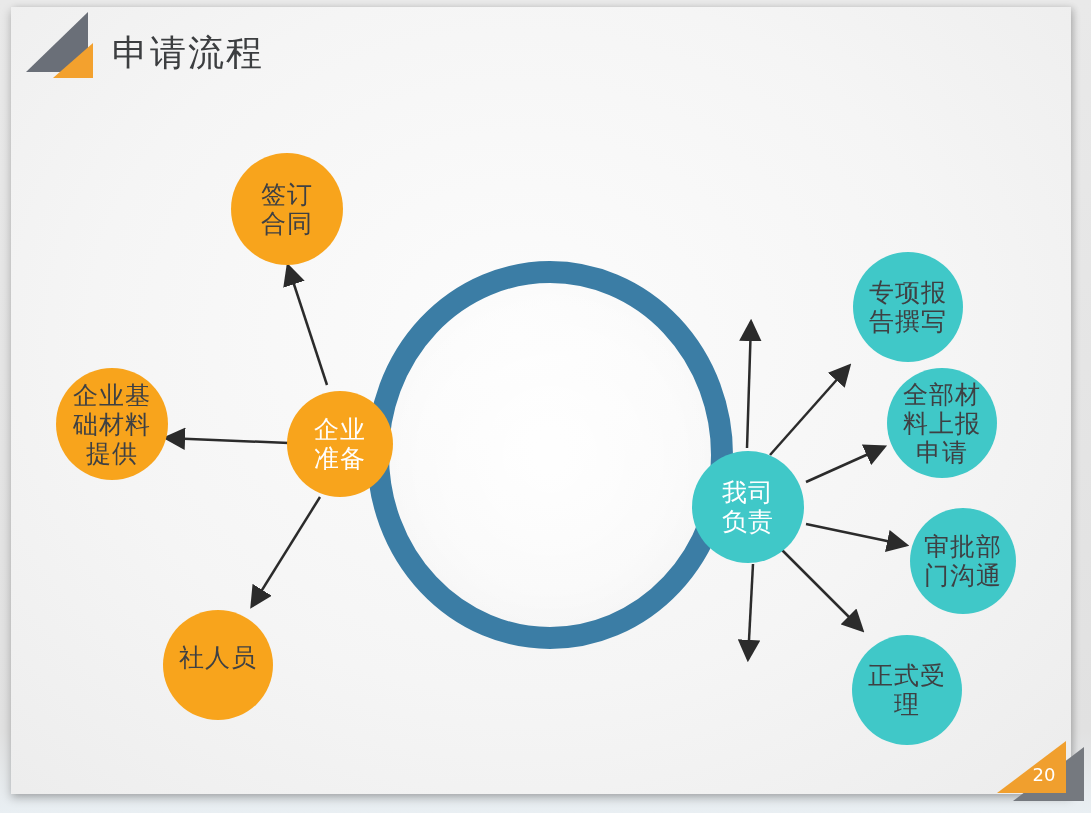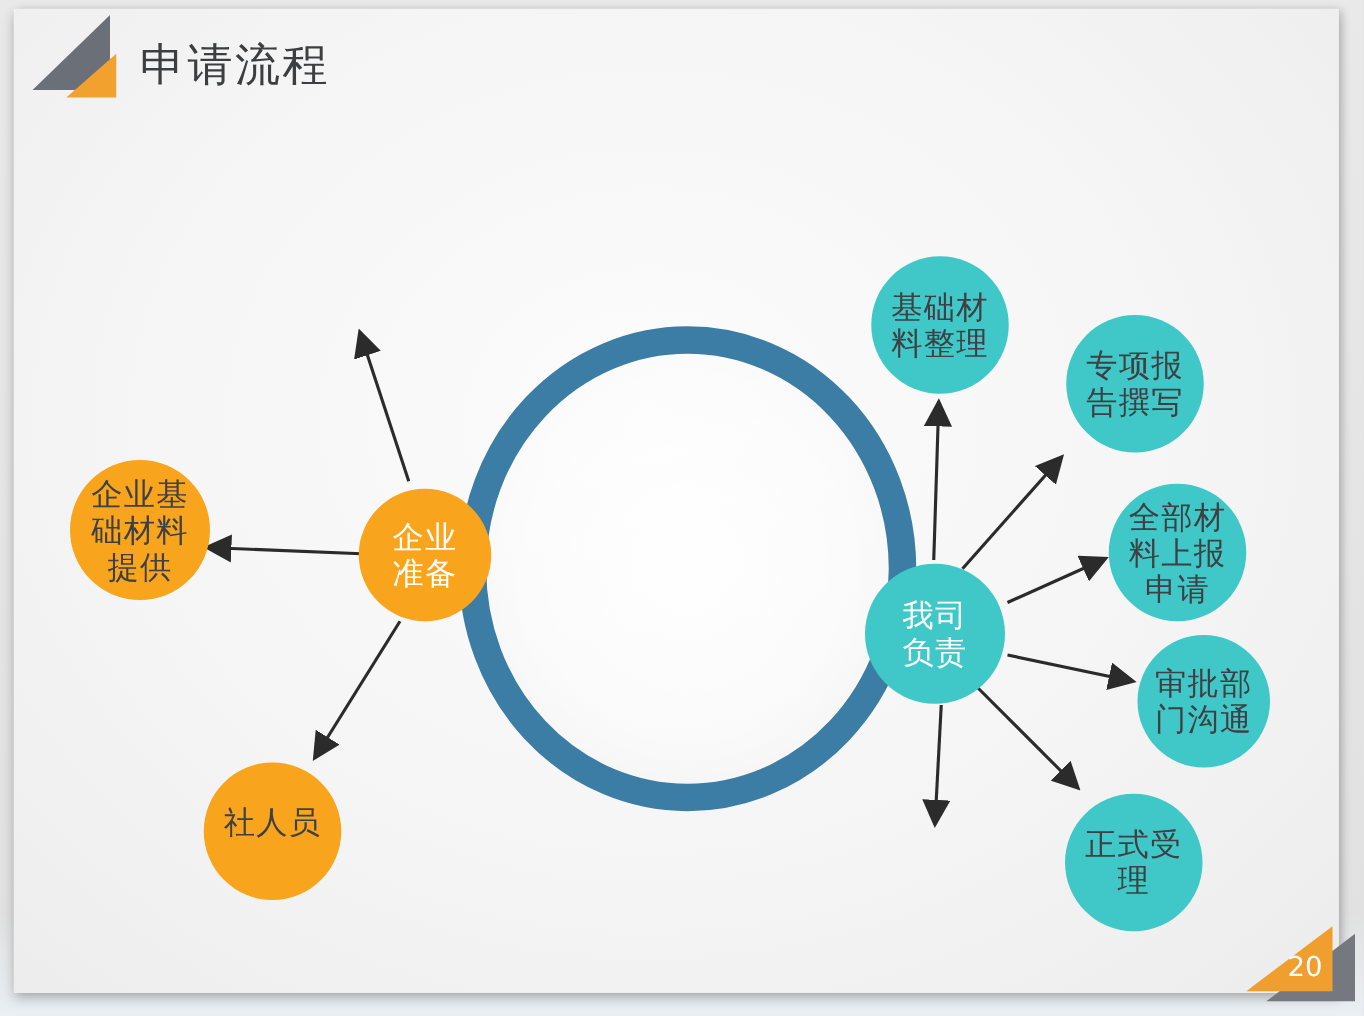--- a/index.html
+++ b/index.html
@@ -44,21 +44,21 @@
   .node-label{
     white-space:pre-line;
     font-size:25px;line-height:29px;
     color:#3E4043;letter-spacing:1px;
   }
   .node.light .node-label{color:#FFFFFF;}
   .node.up8 .node-label{padding-bottom:16px;}
   .node.up12 .node-label{padding-bottom:24px;padding-right:12px;}
   .pagenum{
     position:absolute;left:1026px;top:764px;width:36px;
-    text-align:center;font-size:22px;line-height:22px;color:#FFFFFF;
+    text-align:center;font-size:18px;line-height:22px;color:#FFFFFF;
   }
 </style>
 </head>
 <body>
 
 <div class="stage">
 
   <div class="slide"></div>
 
   <svg class="gfx" viewBox="0 0 1091 813">
@@ -89,20 +89,24 @@
     <line class="arrow" x1="806" y1="524" x2="906" y2="545" marker-end="url(#ah)"></line>
     <line class="arrow" x1="782" y1="550" x2="862" y2="630" marker-end="url(#ah)"></line>
     <line class="arrow" x1="753" y1="564" x2="748" y2="659" marker-end="url(#ah)"></line>
 
     <polygon class="corner-gray" points="1013,801 1084,801 1084,747"></polygon>
     <polygon class="corner-orange" points="997,793 1066,793 1066,741"></polygon>
   </svg>
 
   <div class="title">申请流程</div>
 
+  <div class="node orange" style="left:231px;top:153px;width:112px;height:112px">
+    <span class="node-label">签订
+合同</span>
+  </div>
 
   <div class="node orange" style="left:56px;top:368px;width:112px;height:112px">
     <span class="node-label">企业基
 础材料
 提供</span>
   </div>
 
   <div class="node orange light" style="left:287px;top:391px;width:106px;height:106px">
     <span class="node-label">企业
 准备</span>
@@ -110,31 +114,27 @@
 
   <div class="node orange up8" style="left:163px;top:610px;width:110px;height:110px">
     <span class="node-label">社人员</span>
   </div>
 
   <div class="node teal light" style="left:692px;top:451px;width:112px;height:112px">
     <span class="node-label">我司
 负责</span>
   </div>
 
-  <div class="node teal" style="left:697px;top:205px;width:110px;height:110px">
-    <span class="node-label">基础材
-料整理</span>
-  </div>
 
   <div class="node teal" style="left:853px;top:252px;width:110px;height:110px">
     <span class="node-label">专项报
 告撰写</span>
   </div>
 
-  <div class="node teal" style="left:887px;top:387px;width:110px;height:110px">
+  <div class="node teal" style="left:887px;top:368px;width:110px;height:110px">
     <span class="node-label">全部材
 料上报
 申请</span>
   </div>
 
   <div class="node teal" style="left:910px;top:508px;width:106px;height:106px">
     <span class="node-label">审批部
 门沟通</span>
   </div>
 

